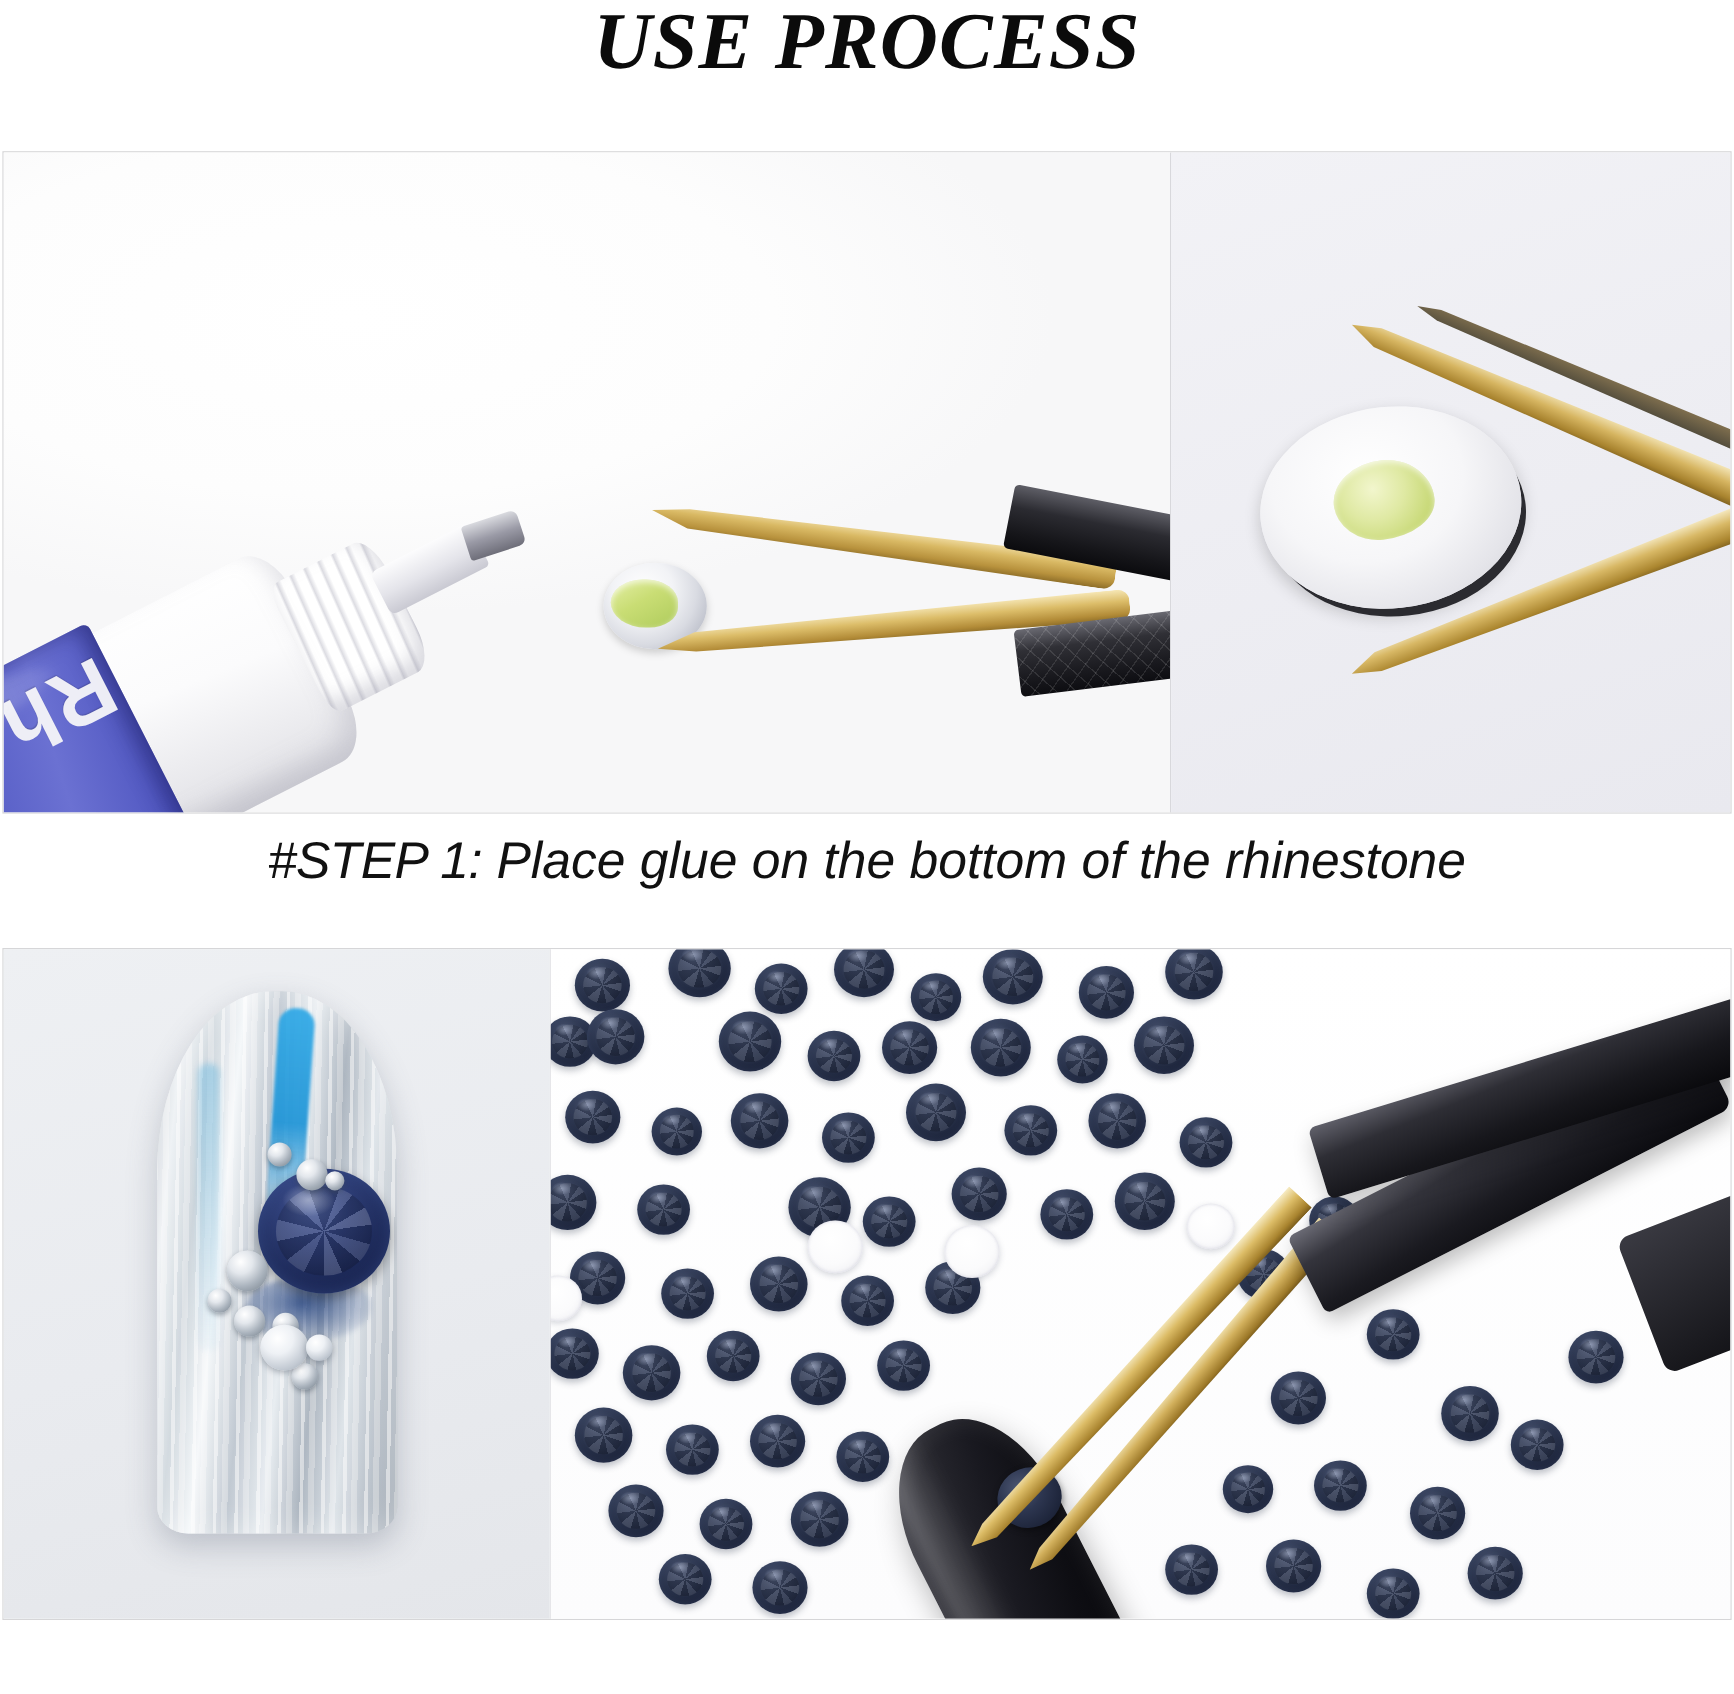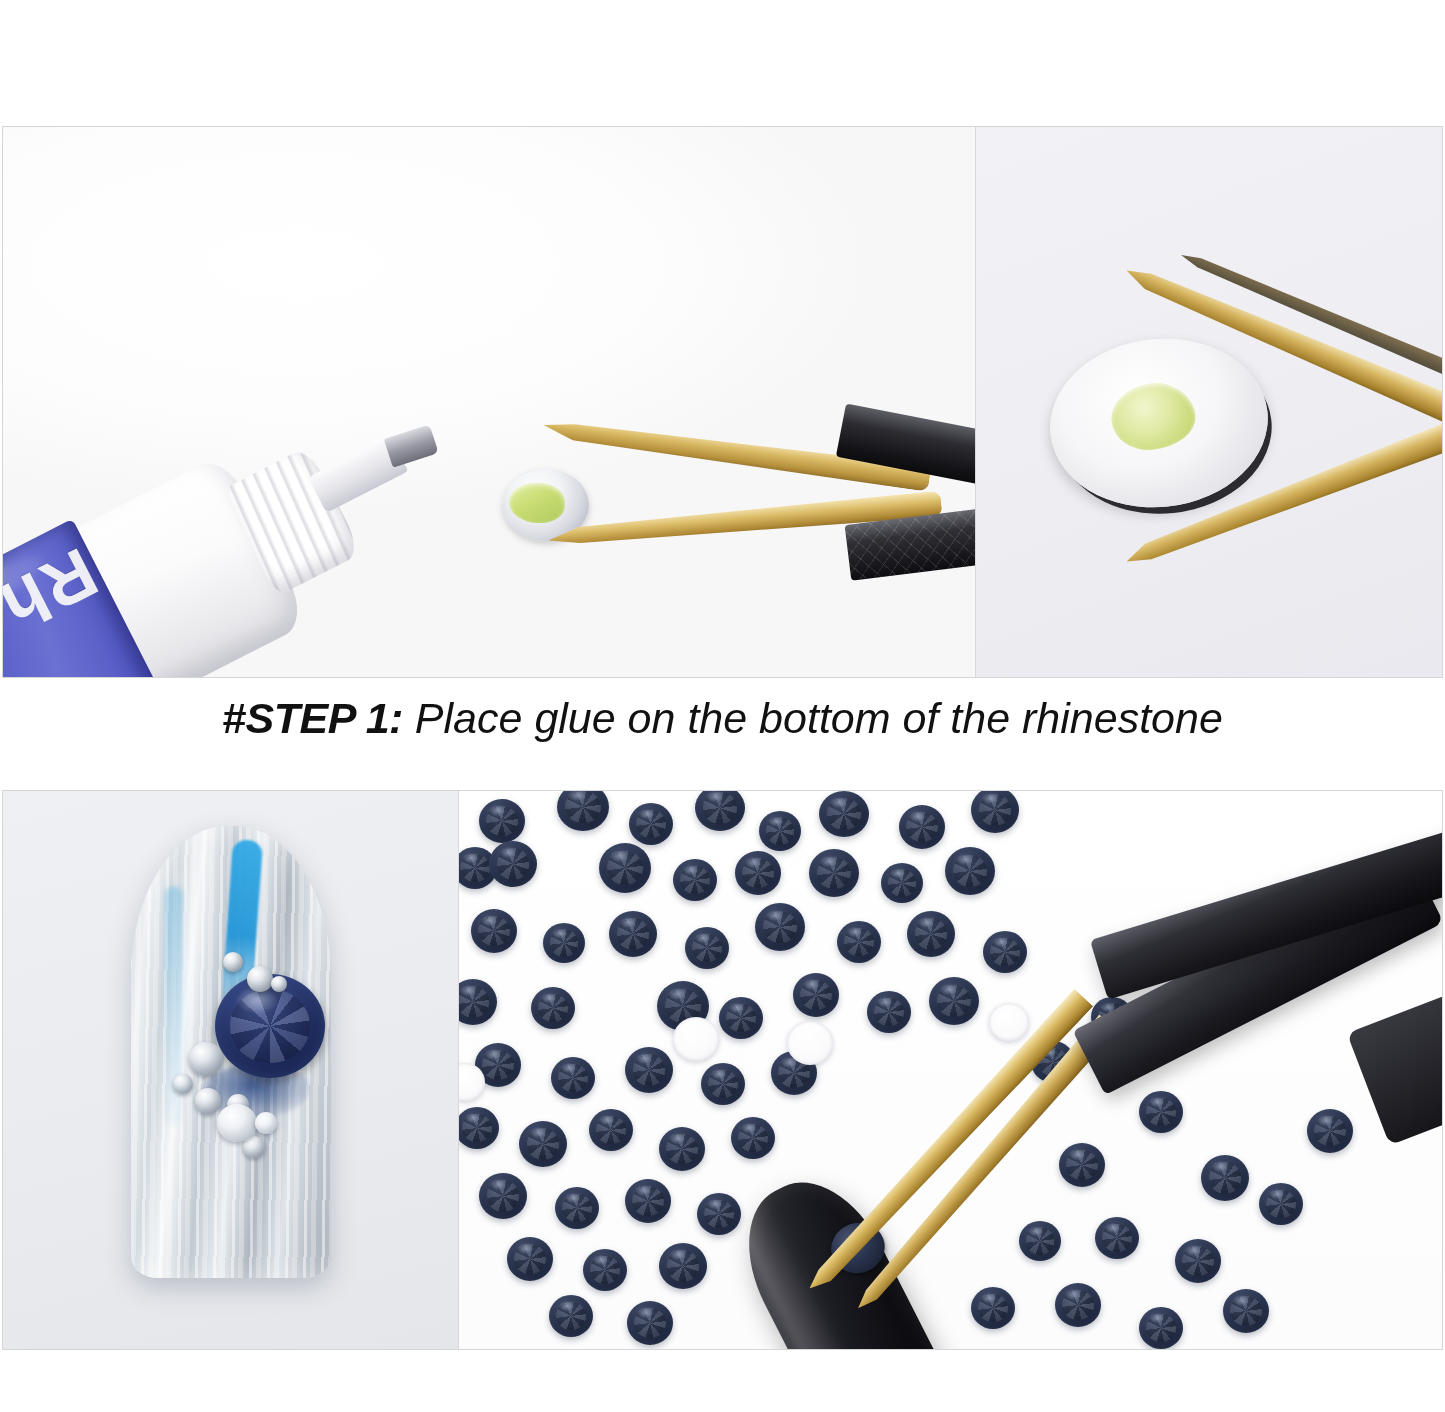--- a/index.html
+++ b/index.html
@@ -72,21 +72,21 @@
     text-align: center;
     color: #111111;
     font-style: italic;
     font-size: 43px;
     line-height: 1.05;
     white-space: nowrap;
   }
   .cap-1 { top: 696px; }
   .cap-2 { top: 1366px; }
   .caption .lead {
-    font-weight: 700;
+    font-weight: 400;
     font-stretch: condensed;
     letter-spacing: -0.5px;
   }
   .caption .rest { font-weight: 400; }
 
   
   .glue-bg {
     position:absolute; inset:0;
     background:
       radial-gradient(ellipse 60% 45% at 30% 25%, #ffffff 0%, #fdfdfd 60%, #f7f7f8 100%);
@@ -450,20 +450,21 @@
     background: linear-gradient(170deg,#3a3a42,#111115);
     transform: rotate(-21deg);
     border-radius: 10px;
   }
 </style>
 </head>
 <body>
 
 <div class="page">
 
+  <div class="title">USE PROCESS</div>
 
   <div class="row row-1">
 
     <div class="panel p-glue">
       <div class="glue-bg"></div>
 
       <div class="bottle">
         <div class="bottle-white"></div>
         <div class="bottle-label">
           <div class="label-text">Rh G</div>

